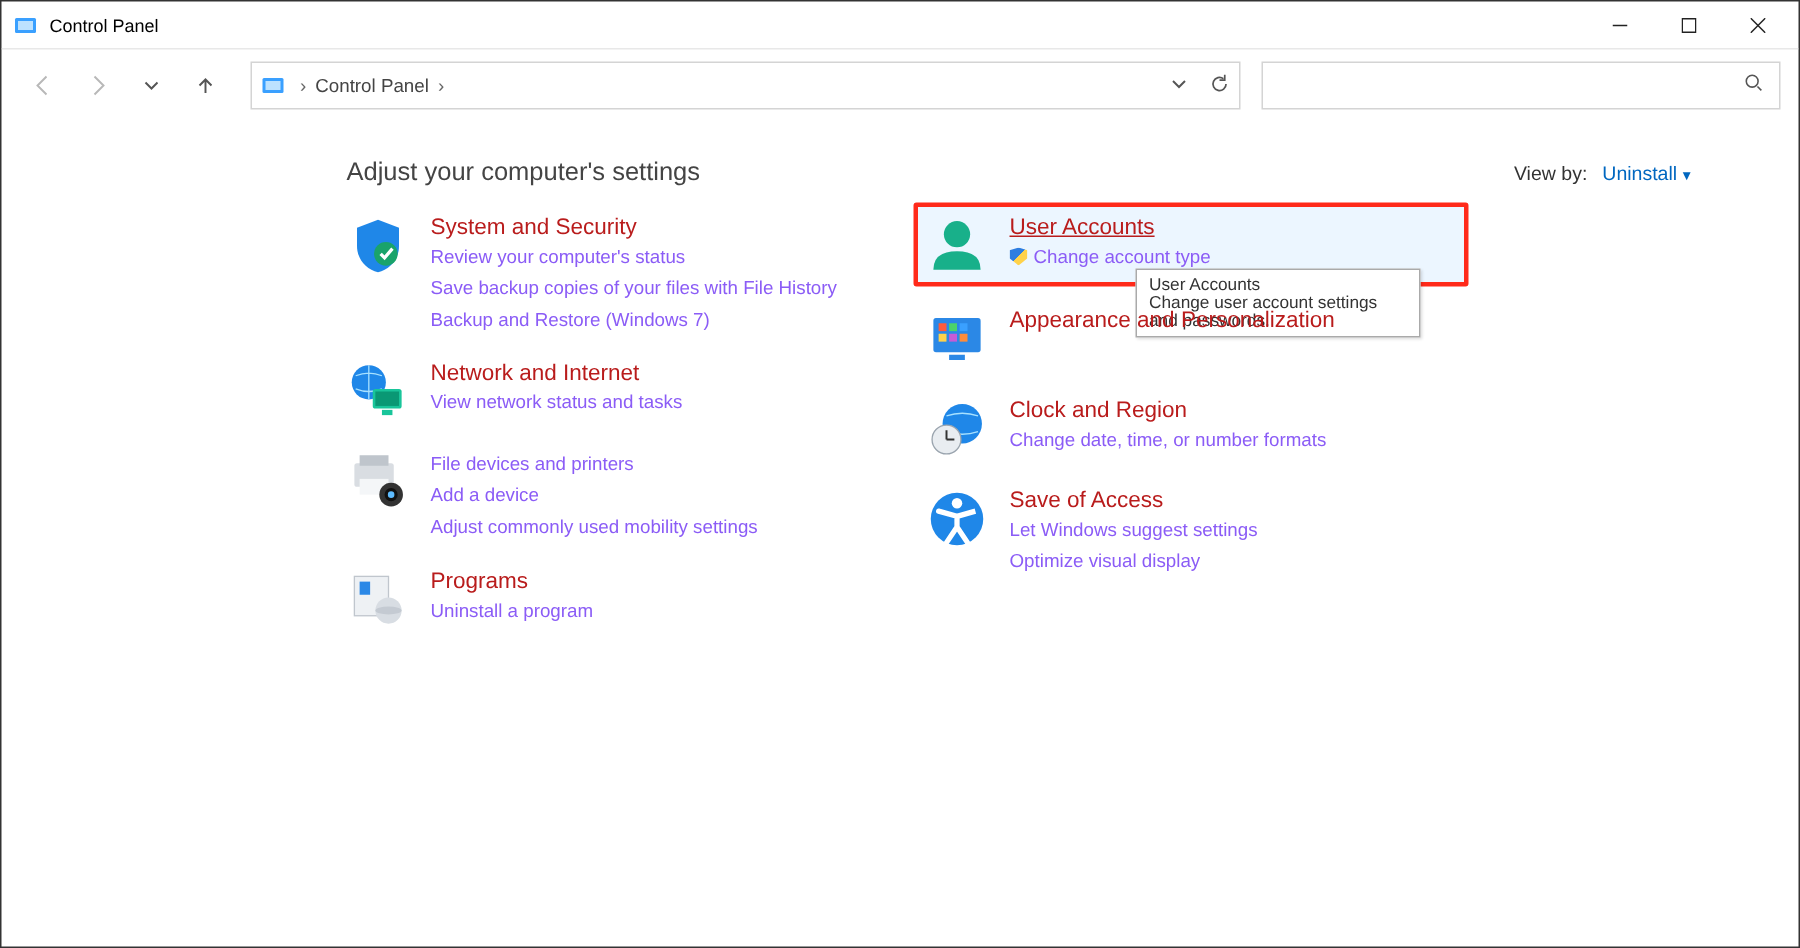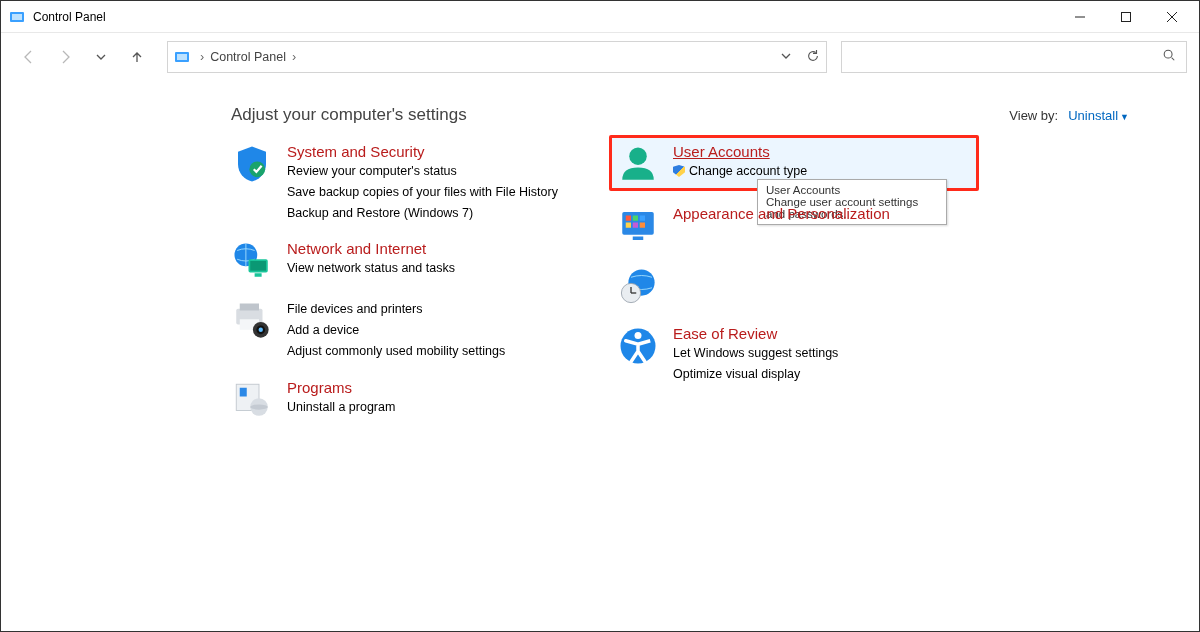--- a/index.html
+++ b/index.html
@@ -31,21 +31,21 @@
   .view-by .link { color:#0067c0; }
   .view-by .caret { color:#0067c0; font-size:9px; margin-left:2px; }
 
   .columns { display:flex; gap: 16px; }
   .col { flex: 0 0 370px; display:flex; flex-direction:column; gap: 18px; }
 
   .cat { display:flex; gap: 14px; align-items:flex-start; position:relative; }
   .cat .icon { width: 42px; height: 42px; flex-shrink:0; display:flex; align-items:center; justify-content:center; }
   .cat .txt { display:flex; flex-direction:column; gap:2px; }
   .cat .title { color:#b91c1c; font-size:15px; }
-  .cat .sublink { color:#000000; font-size:12.5px; line-height:1.5; }
+  .cat .sublink { color:#8b5cf6; font-size:12.5px; line-height:1.5; }
   .cat .sublink.shield::before { content:""; display:inline-block; width:12px; height:12px; margin-right:4px; vertical-align:-2px;
     background: linear-gradient(135deg,#2d7de0 0 50%, #ffd24a 50% 100%); border-radius:2px; clip-path: polygon(50% 0,100% 15%,100% 60%,50% 100%,0 60%,0 15%); }
 
   
   .highlight-box { position:absolute; border:3px solid #ff2a1a; border-radius:2px; background: rgba(200,230,255,0.35); pointer-events:none; }
 
   
   .tooltip { position:absolute; background:#fff; border:1px solid #aaa; padding:4px 8px; font-size:11.5px; color:#333; box-shadow:1px 1px 2px rgba(0,0,0,.15); width:190px; }
   .tooltip .tt-title { font-weight:normal; margin-bottom:0; }
 
@@ -251,32 +251,36 @@
       <div class="cat">
         <div class="icon">
           <svg viewBox="0 0 48 48" width="42" height="42">
               <circle cx="28" cy="20" r="15" fill="#1f87e8"></circle>
               <path d="M16 14 Q28 10 40 14 M16 26 Q28 30 40 26" stroke="#a7e1ff" stroke-width="1" fill="none"></path>
               <circle cx="16" cy="32" r="11" fill="#e9edf1" stroke="#9aa4ae"></circle>
               <line x1="16" y1="32" x2="16" y2="25" stroke="#333" stroke-width="1.5"></line>
               <line x1="16" y1="32" x2="22" y2="32" stroke="#333" stroke-width="1.5"></line>
             </svg>
         </div>
+        <div class="txt">
+          <span class="title">Clock and Region</span>
+          <span class="sublink">Change date, time, or number formats</span>
+        </div>
       </div>
 
       <div class="cat">
         <div class="icon">
           <svg viewBox="0 0 48 48" width="42" height="42">
               <circle cx="24" cy="24" r="20" fill="#1f87e8"></circle>
               <circle cx="24" cy="12" r="4" fill="#fff"></circle>
               <path d="M10 18 L24 22 L38 18 L24 22 L24 30 L16 42 M24 30 L32 42" stroke="#fff" stroke-width="4" fill="none" stroke-linecap="round"></path>
             </svg>
         </div>
         <div class="txt">
-          <span class="title">Ease of Review</span>
+          <span class="title">Save of Access</span>
           <span class="sublink">Let Windows suggest settings</span>
           <span class="sublink">Optimize visual display</span>
         </div>
       </div>
 
     </div>
   </div>
 </div>
 
 </body></html>

